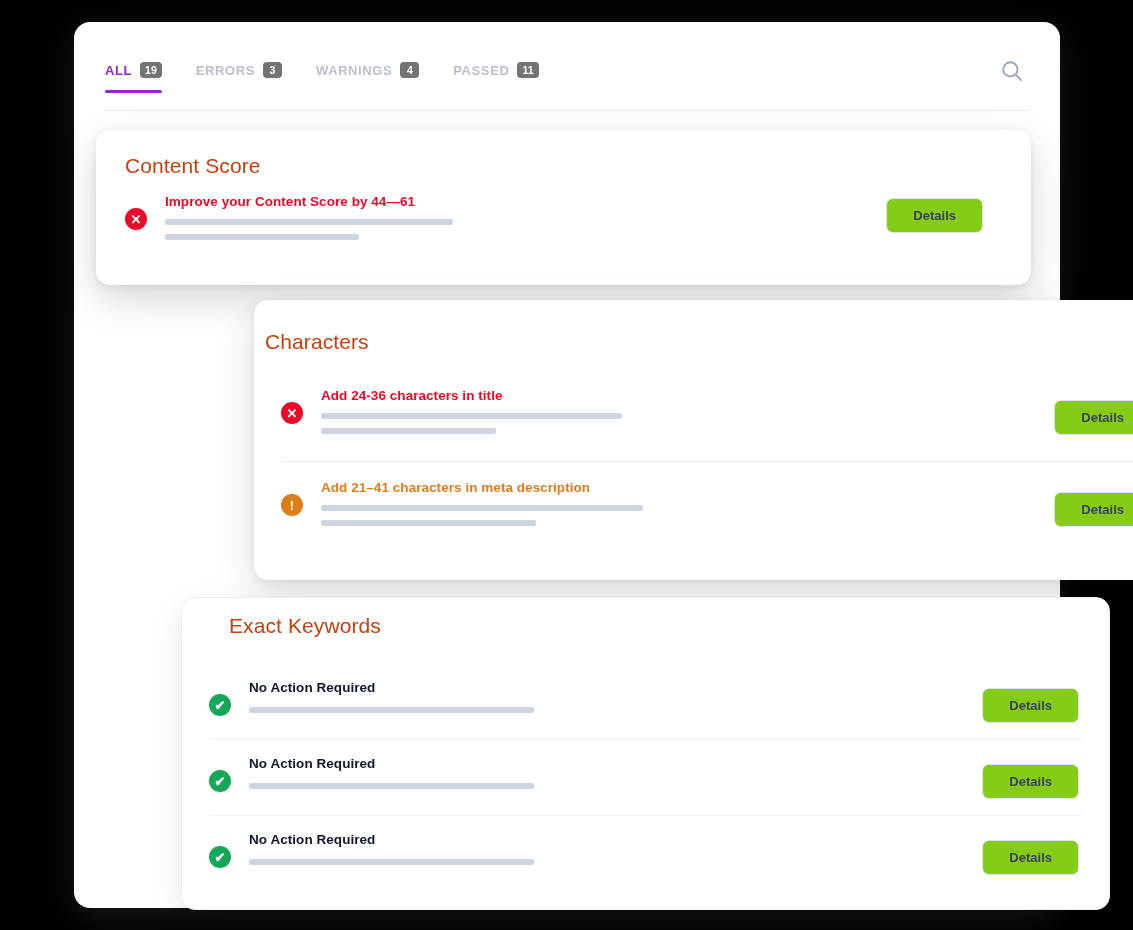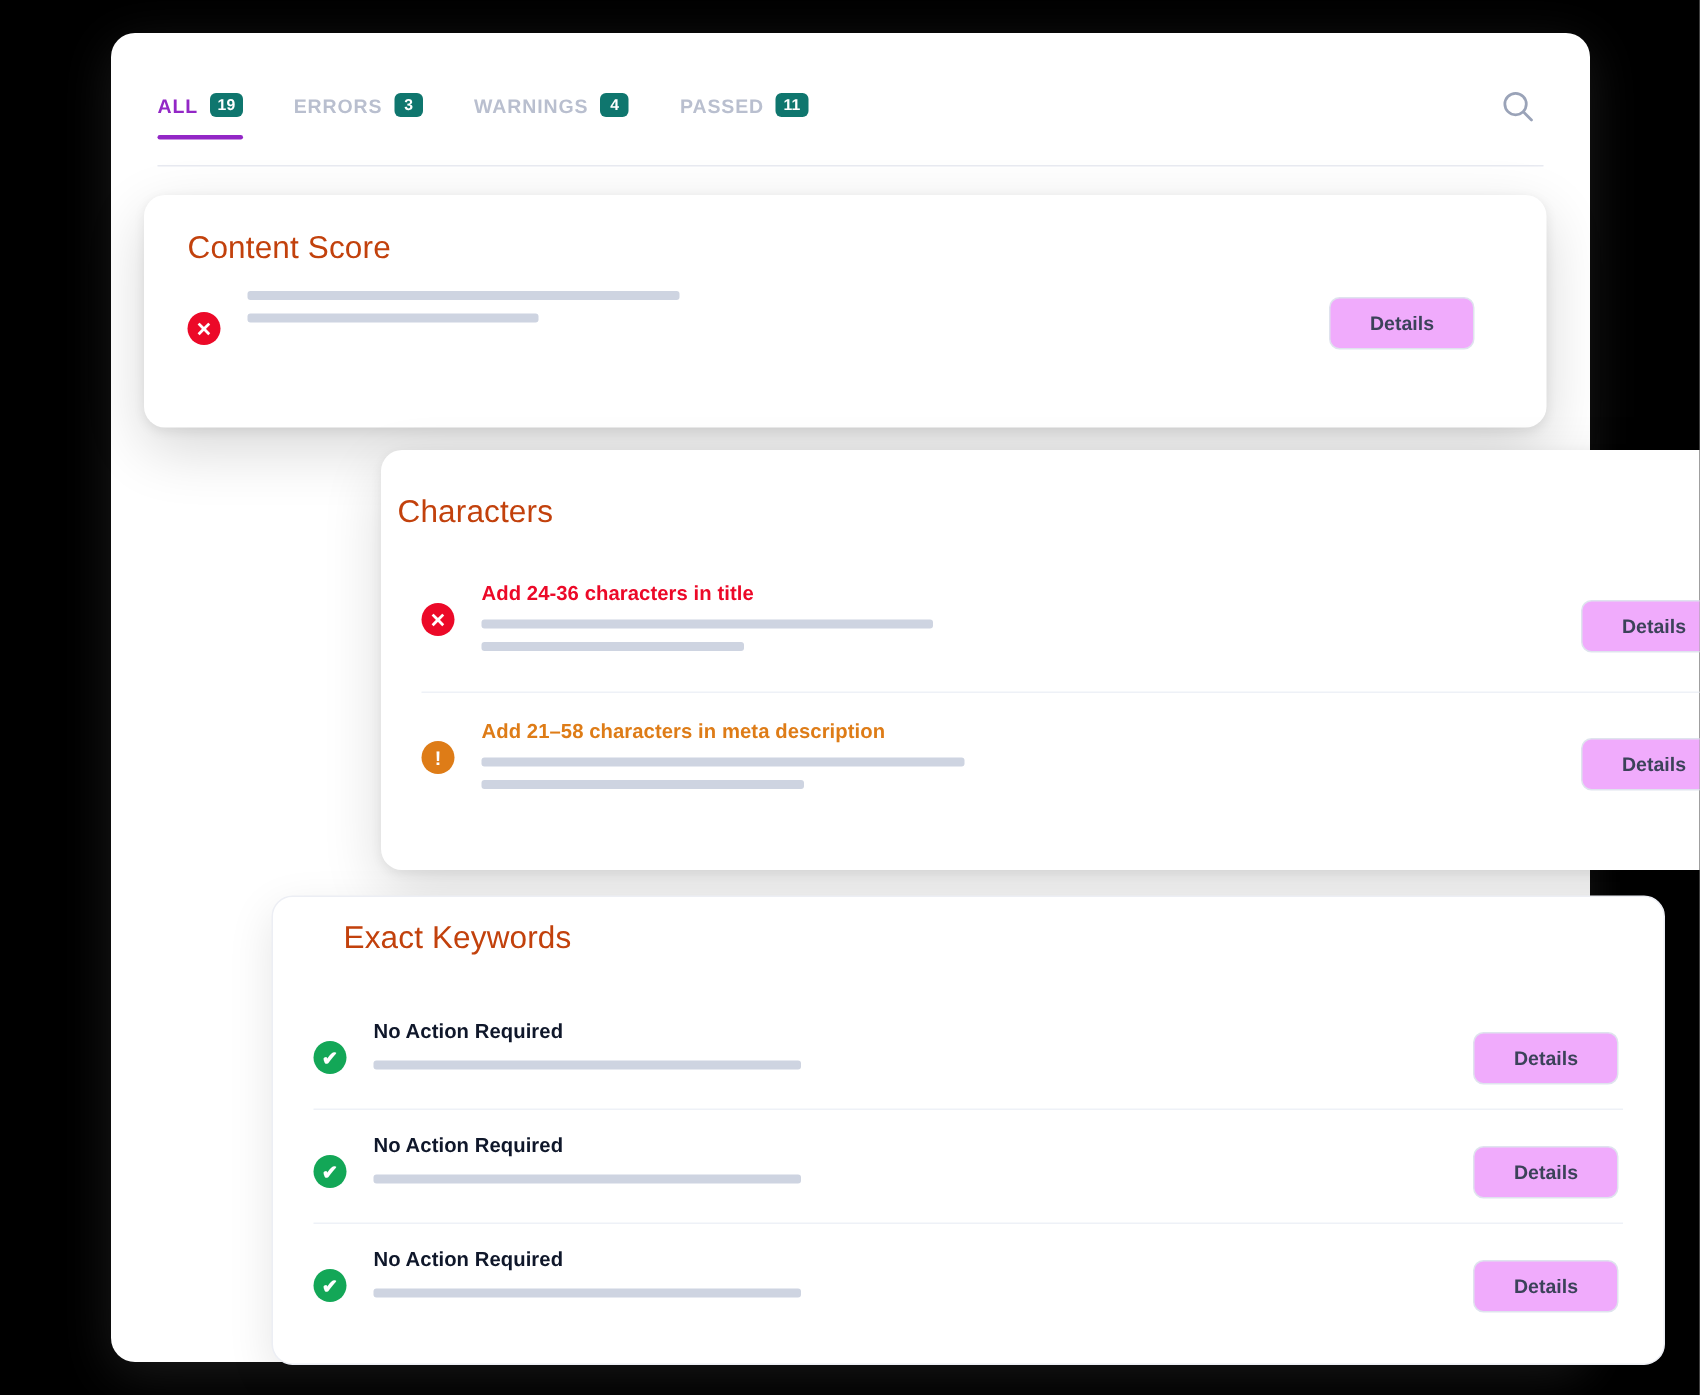--- a/index.html
+++ b/index.html
@@ -57,21 +57,21 @@
   .tab.active .tab-label { color: #9327c6; }
   .tab.active::after {
     content: "";
     position: absolute;
     left: 0; right: 0; bottom: -1px;
     height: 3px;
     background: #9327c6;
     border-radius: 2px;
   }
   .tab-badge {
-    background: #0f766e;
+    background: #737373;
     color: #ffffff;
     font-size: 10.5px;
     font-weight: bold;
     border-radius: 4px;
     padding: 2px 5px;
     min-width: 9px;
     text-align: center;
     line-height: 1.15;
   }
 
@@ -175,21 +175,21 @@
   .issue-text.passed  { color: #0f172a; }
 
   .skeleton { height: 6px; border-radius: 2px; background: #ced4e1; margin-bottom: 9px; }
 
   .details-btn {
     flex: 0 0 auto;
     margin-top: 9px;
     padding: 9px 26px;
     border: 1px solid #dfe3ee;
     border-radius: 7px;
-    background: #f0abfc;
+    background: #84cc16;
     color: #3b4259;
     font-size: 13px;
     font-weight: bold;
     font-family: "Liberation Sans", sans-serif;
     cursor: pointer;
     white-space: nowrap;
   }
 
   
   #rows-content-score { left: 29px; right: 29px; top: 62px; }
@@ -236,20 +236,21 @@
       </svg>
     </div>
   </div>
 
   <div class="card" id="card-content-score">
     <div class="card-title">Content Score</div>
     <div class="rows" id="rows-content-score">
         <div class="row">
           <div class="status-icon error">✕</div>
           <div class="row-body">
+            <div class="issue-text error">Improve your Content Score by 44—61</div>
             <div class="skeleton" style="width: 288px;"></div>
             <div class="skeleton" style="width: 194px;"></div>
           </div>
           <button class="details-btn">Details</button>
         </div>
       </div>
   </div>
 
   <div class="card" id="card-characters">
     <div class="card-title">Characters</div>
@@ -259,21 +260,21 @@
           <div class="row-body">
             <div class="issue-text error">Add 24-36 characters in title</div>
             <div class="skeleton" style="width: 301px;"></div>
             <div class="skeleton" style="width: 175px;"></div>
           </div>
           <button class="details-btn">Details</button>
         </div>
         <div class="row">
           <div class="status-icon warning">!</div>
           <div class="row-body">
-            <div class="issue-text warning">Add 21–58 characters in meta description</div>
+            <div class="issue-text warning">Add 21–41 characters in meta description</div>
             <div class="skeleton" style="width: 322px;"></div>
             <div class="skeleton" style="width: 215px;"></div>
           </div>
           <button class="details-btn">Details</button>
         </div>
       </div>
   </div>
 
   <div class="card" id="card-exact-keywords">
     <div class="card-title">Exact Keywords</div>

